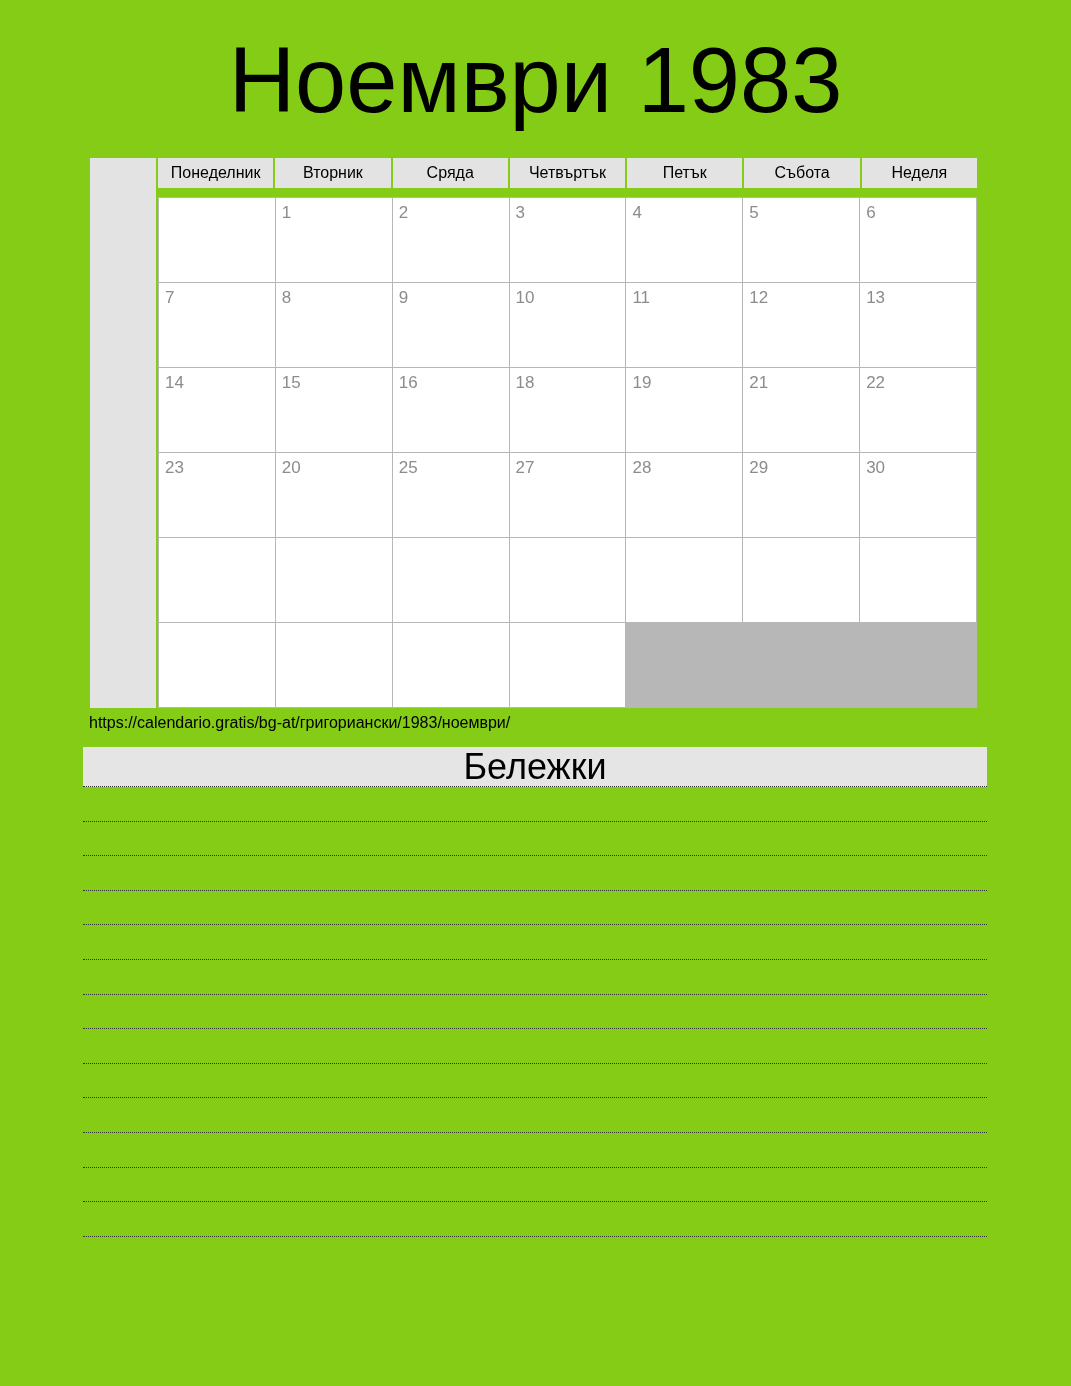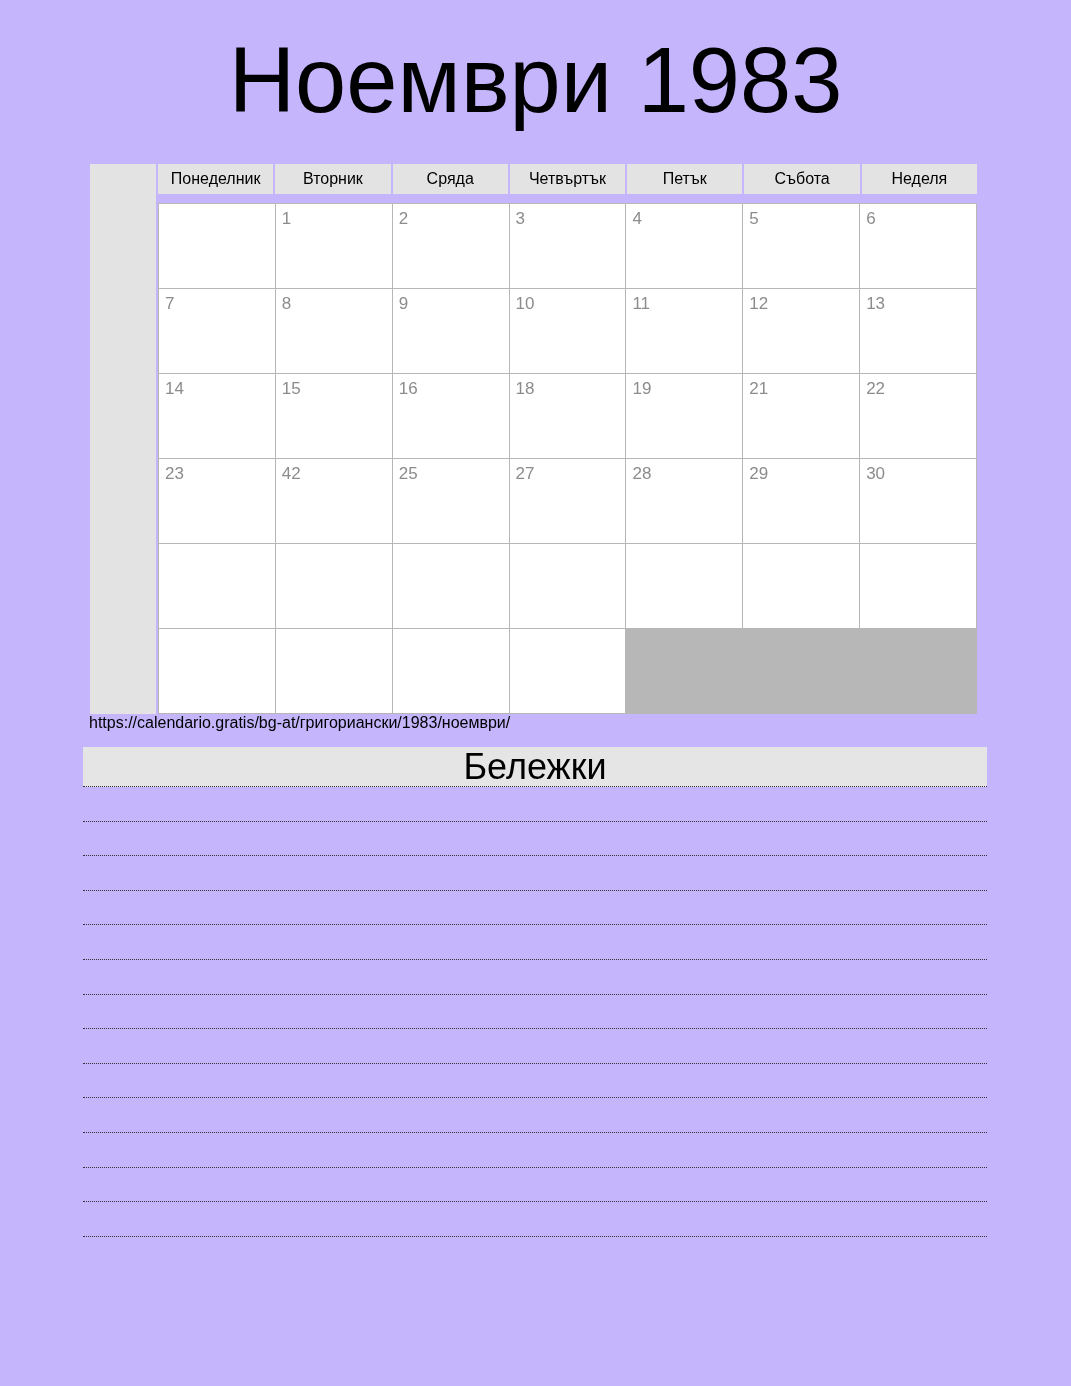--- a/index.html
+++ b/index.html
@@ -1,21 +1,21 @@
 <!DOCTYPE html>
 <html><head>
 <meta charset="utf-8">
 <style>
   * { margin: 0; padding: 0; box-sizing: border-box; }
   html, body { background: #ffffff; }
   .page {
     position: relative;
     width: 1071px;
     height: 1386px;
-    background: #c4b5fd;
+    background: #84cc16;
     font-family: "Liberation Sans", "DejaVu Sans", sans-serif;
     overflow: hidden;
   }
 
   
   .page-title {
     position: absolute;
     top: 28px;
     left: 0;
     width: 100%;
@@ -28,21 +28,20 @@
     white-space: nowrap;
   }
 
   
   .calendar {
     position: absolute;
     left: 90px;
     top: 158px;
     width: 887px;
     height: 550px;
-    margin-top: 6px;
   }
   .cal-gutter {
     position: absolute;
     left: 0;
     top: 0;
     width: 66px;
     height: 550px;
     background: #e3e3e3;
   }
   .cal-main {
@@ -154,21 +153,21 @@
           <div class="cal-cell">12</div>
           <div class="cal-cell">13</div>
           <div class="cal-cell">14</div>
           <div class="cal-cell">15</div>
           <div class="cal-cell">16</div>
           <div class="cal-cell">18</div>
           <div class="cal-cell">19</div>
           <div class="cal-cell">21</div>
           <div class="cal-cell">22</div>
           <div class="cal-cell">23</div>
-          <div class="cal-cell">42</div>
+          <div class="cal-cell">20</div>
           <div class="cal-cell">25</div>
           <div class="cal-cell">27</div>
           <div class="cal-cell">28</div>
           <div class="cal-cell">29</div>
           <div class="cal-cell">30</div>
           <div class="cal-cell"></div>
           <div class="cal-cell"></div>
           <div class="cal-cell"></div>
           <div class="cal-cell"></div>
           <div class="cal-cell"></div>

